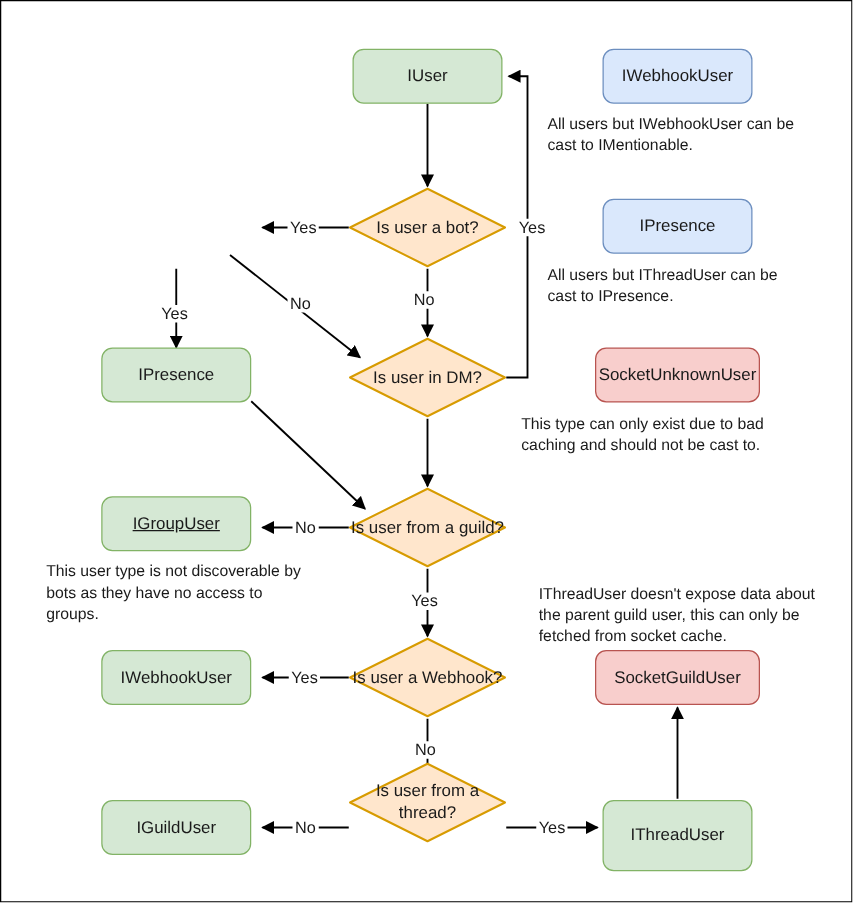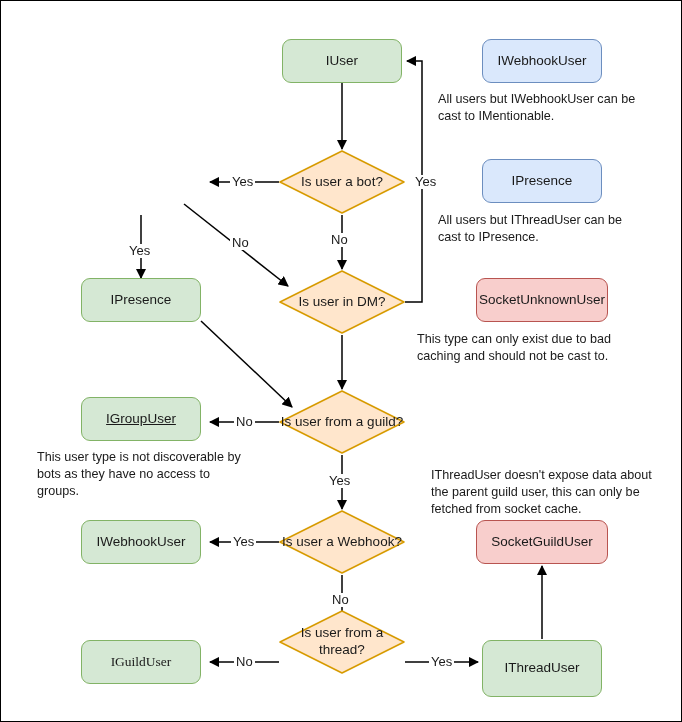--- a/index.html
+++ b/index.html
@@ -109,21 +109,21 @@
   </div>
 
   <div class="node box" style="left:80px;top:396px;width:120px;height:44px;text-decoration:underline;">
     <span>IGroupUser</span>
   </div>
 
   <div class="node box" style="left:80px;top:519px;width:120px;height:44px;">
     <span>IWebhookUser</span>
   </div>
 
-  <div class="node box" style="left:80px;top:639px;width:120px;height:44px;font-family:Liberation Serif, serif;">
+  <div class="node box" style="left:80px;top:639px;width:120px;height:44px;">
     <span>IGuildUser</span>
   </div>
 
   <div class="node box" style="left:481px;top:639px;width:120px;height:57px;">
     <span>IThreadUser</span>
   </div>
 
   <div class="node box blue" style="left:481px;top:38px;width:120px;height:44px;">
     <span>IWebhookUser</span>
   </div>

